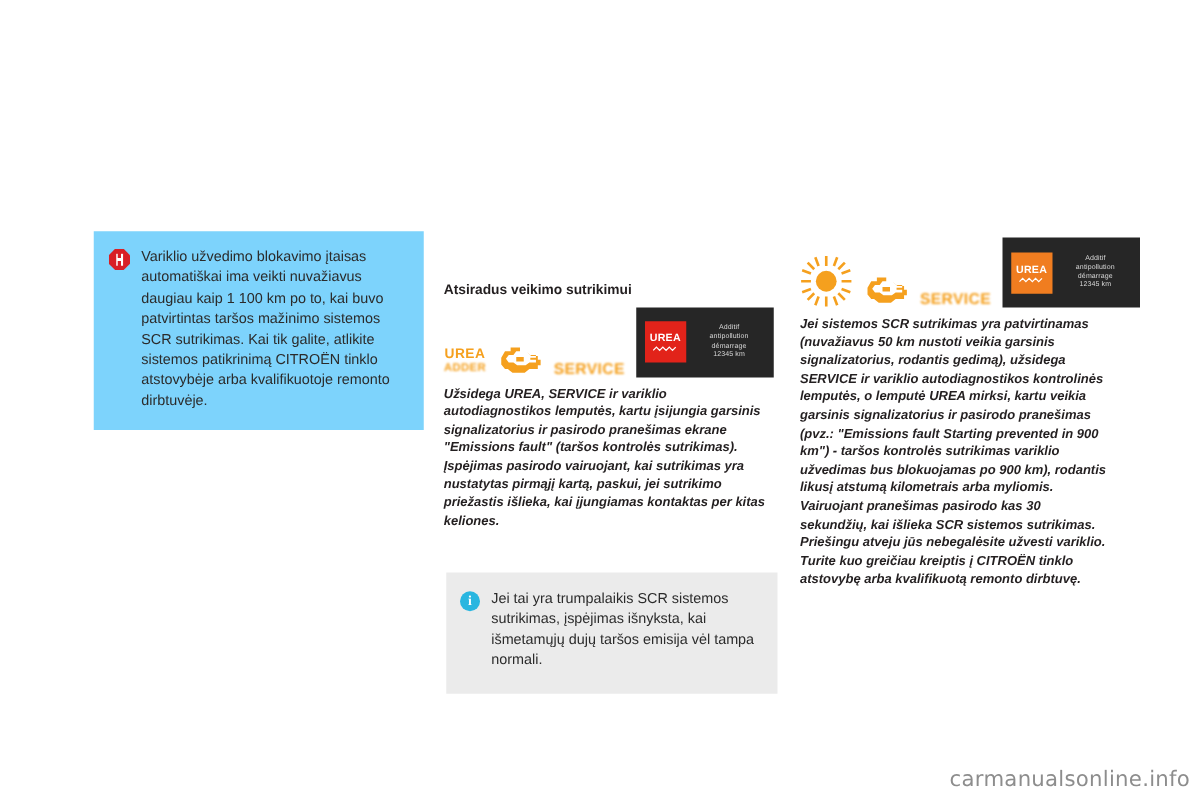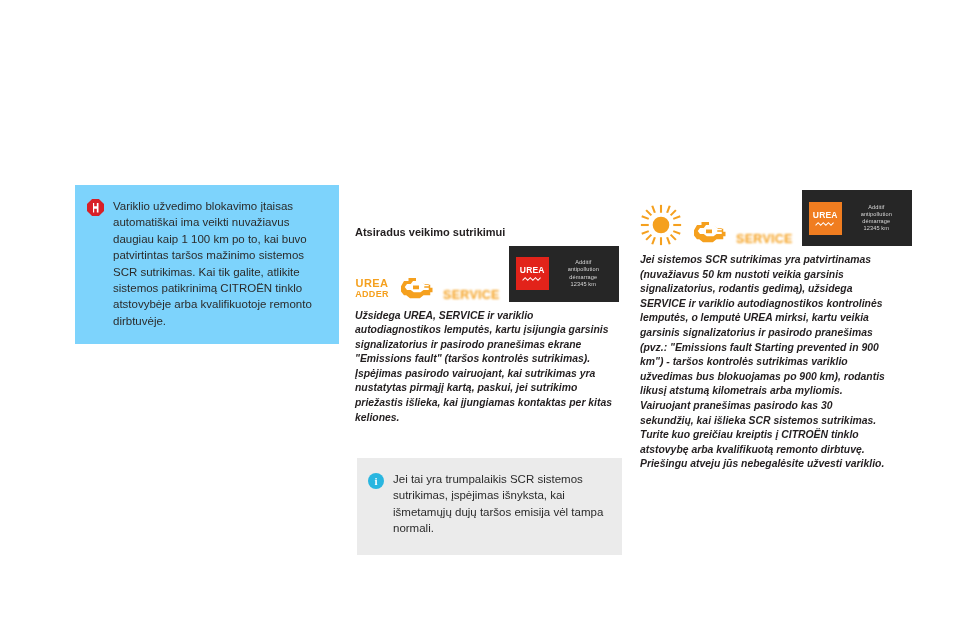--- a/index.html
+++ b/index.html
@@ -319,19 +319,20 @@
           <span>antipollution</span><br>
           <span>démarrage</span><br>
           <span>12345 km</span>
         </span>
       </span>
     </div>
 
     <div class="body-blur">
       <p>Jei sistemos SCR sutrikimas yra patvirtinamas (nuvažiavus 50 km nustoti veikia garsinis signalizatorius, rodantis gedimą), užsidega SERVICE ir variklio autodiagnostikos kontrolinės lemputės, o lemputė UREA mirksi, kartu veikia garsinis signalizatorius ir pasirodo pranešimas (pvz.: "Emissions fault Starting prevented in 900 km") - taršos kontrolės sutrikimas variklio užvedimas bus blokuojamas po 900 km), rodantis likusį atstumą kilometrais arba myliomis.</p>
       <p>Vairuojant pranešimas pasirodo kas 30 sekundžių, kai išlieka SCR sistemos sutrikimas.</p>
+      <p>Priešingu atveju jūs nebegalėsite užvesti variklio.</p>
       <p>Turite kuo greičiau kreiptis į CITROËN tinklo atstovybę arba kvalifikuotą remonto dirbtuvę.</p>
-      <p>Priešingu atveju jūs nebegalėsite užvesti variklio.</p>
     </div>
   </div>
 
+  <div class="watermark">carmanualsonline.info</div>
 
 </div>
 
 </body></html>

